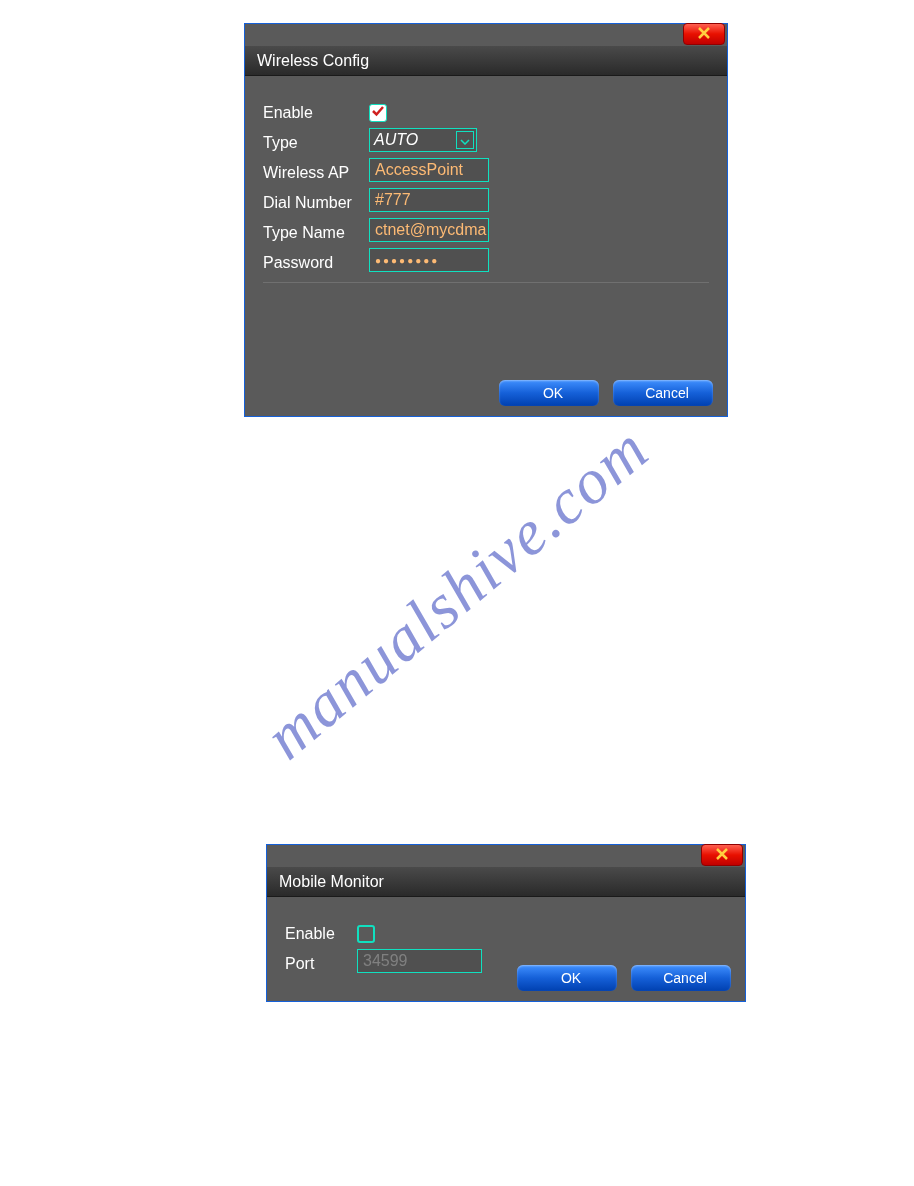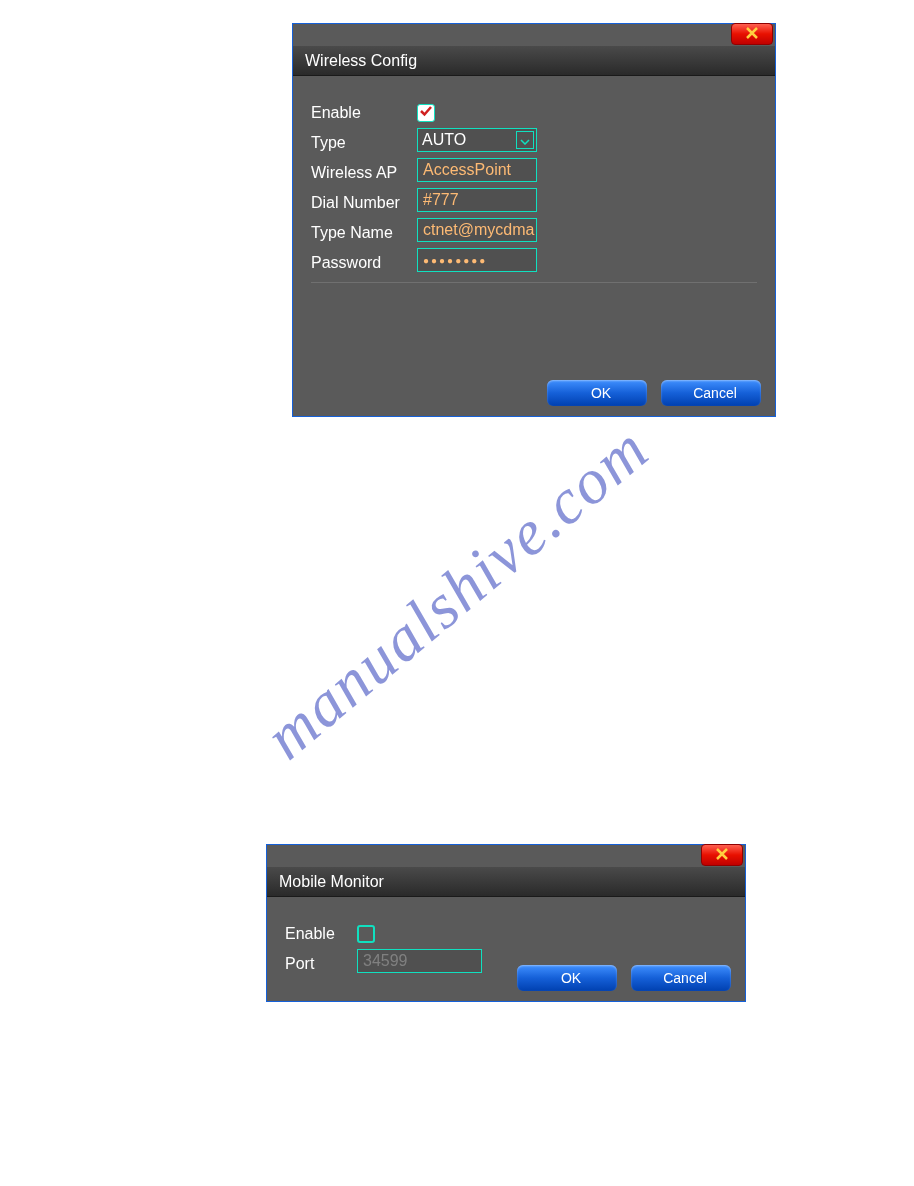--- a/index.html
+++ b/index.html
@@ -29,21 +29,20 @@
       background: #5a5a5a;
       border: 1px solid #1560d8;
       color: #ffffff;
       font-size: 16px;
     }
     .dialog-1 {
       left: 244px;
       top: 23px;
       width: 484px;
       height: 394px;
-      margin-left: 48px;
     }
     .dialog-2 {
       left: 266px;
       top: 844px;
       width: 480px;
       height: 158px;
     }
     .close-btn {
       position: absolute;
       right: 2px;
@@ -93,30 +92,31 @@
       align-items: center;
       justify-content: center;
       cursor: pointer;
     }
     .checkbox-unchecked {
       background: #5a5a5a;
       border: 2px solid #10e0c0;
     }
     .checkbox svg { width: 14px; height: 14px; }
     .select {
-      width: 120px;
+      width: 108px;
       height: 24px;
       background: #505050;
       border: 1px solid #10e0c0;
       display: flex;
       align-items: center;
       padding: 0 4px;
       color: #ffffff;
       cursor: pointer;
       position: relative;
+      font-style: italic;
     }
     .select .caret {
       position: absolute;
       right: 2px;
       top: 2px;
       width: 18px;
       height: 18px;
       border: 1px solid #10e0c0;
       display: flex;
       align-items: center;

